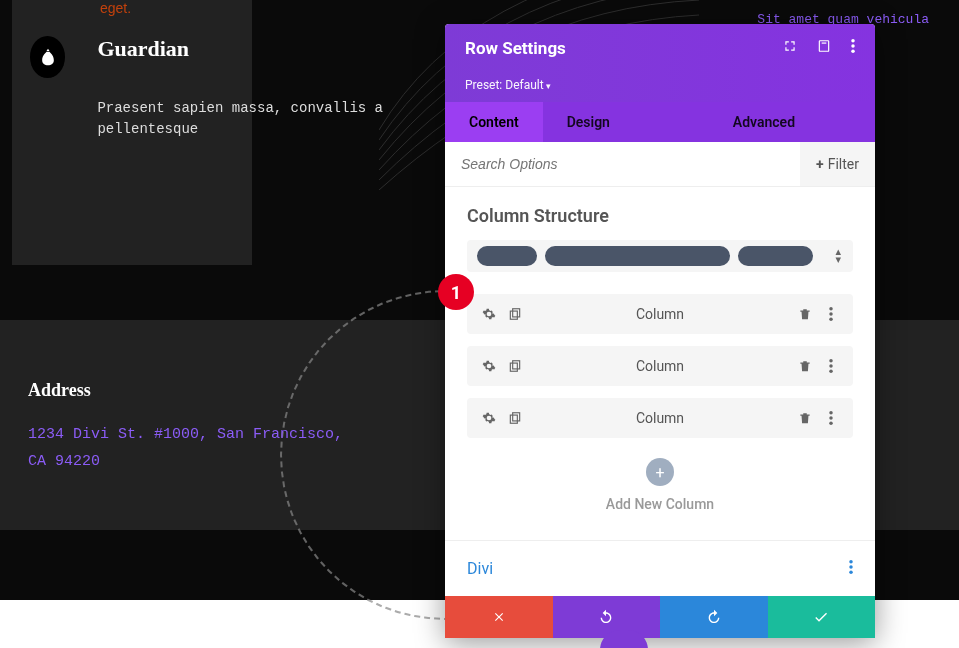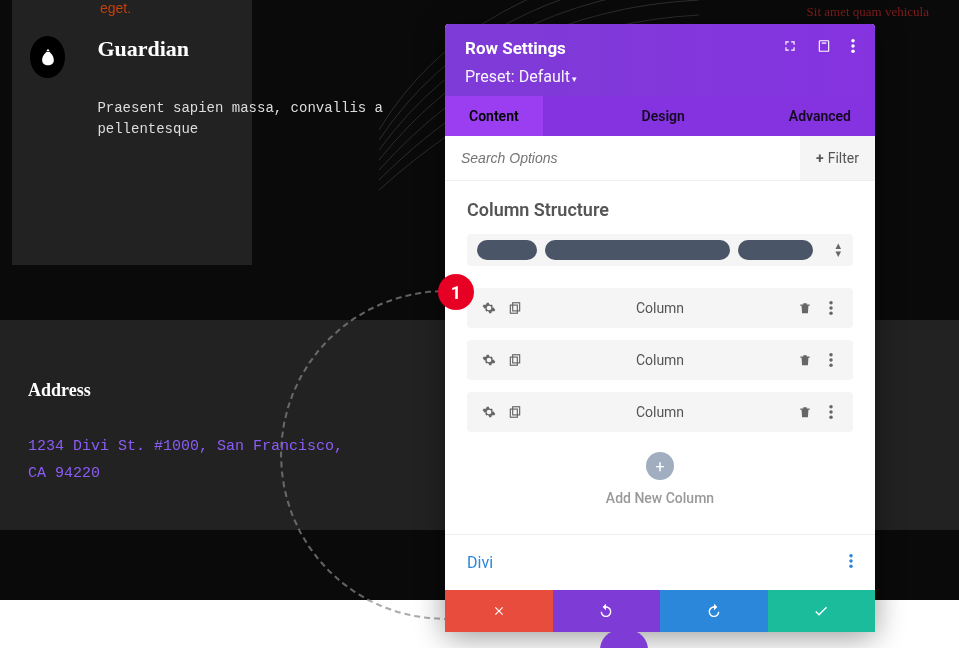--- a/index.html
+++ b/index.html
@@ -11,45 +11,45 @@
 .page-light-band { position: absolute; left: 12px; top: 0; width: 240px; height: 265px; background: #222; }
 
 .guardian-block { position: absolute; left: 30px; top: 0; color: #fff; font-family: Georgia, serif; width: 400px; }
 .guardian-eget { font-family: Arial, sans-serif; font-size: 14px; color: #c2410c; margin-bottom: 20px; margin-left: 70px; }
 .guardian-row { display: flex; align-items: flex-start; gap: 32px; }
 .guardian-icon { width: 42px; height: 42px; border-radius: 50%; background: #000; display: flex; align-items: center; justify-content: center; color: #fff; font-size: 18px; }
 .guardian-title { font-size: 22px; font-weight: bold; margin-bottom: 8px; }
 .guardian-desc { font-size: 14px; color: #ddd; line-height: 1.5; font-family: Liberation Mono, monospace; margin-top: 36px; }
 
 .address-block { position: absolute; left: 28px; top: 380px; color: #fff; }
-.address-label { font-family: Georgia, serif; font-size: 18px; font-weight: bold; margin-bottom: 32px; }
+.address-label { font-family: Georgia, serif; font-size: 18px; font-weight: bold; margin-bottom: 20px; }
 .address-text { font-size: 15px; color: #8b5cf6; line-height: 1.8; font-family: Liberation Mono, monospace; }
 
 .lines-deco { position: absolute; top: -60px; right: 260px; width: 320px; height: 250px; overflow: hidden; opacity: 0.6; }
 .lines-deco svg { width: 100%; height: 100%; }
 
 .dashed-circle { position: absolute; left: 280px; top: 290px; width: 330px; height: 330px; border: 2px dashed #888; border-radius: 50%; opacity: 0.7; }
 
-.right-snippet { position: absolute; right: 30px; top: 4px; color: #7f1d1d; font-size: 13px; font-family: Liberation Serif, serif; }
+.right-snippet { position: absolute; right: 30px; top: 12px; color: #8b5cf6; font-size: 13px; font-family: Liberation Mono, monospace; }
 
 
 .modal { position: absolute; left: 445px; top: 24px; width: 430px; background: #fff; box-shadow: 0 5px 30px rgba(0,0,0,0.4); border-radius: 4px 4px 0 0; overflow: visible; }
 
 .modal-header { background: #8e2de2; background: linear-gradient(to right, #7e3bd6, #8533e0); padding: 14px 20px 10px; color: #fff; border-radius: 4px 4px 0 0; }
 .modal-header-top { display: flex; align-items: center; justify-content: space-between; }
 .modal-title { font-size: 17px; font-weight: 700; }
 .modal-header-icons { display: flex; gap: 20px; align-items: center; }
 .modal-header-icons span { cursor: pointer; font-size: 15px; }
-.modal-preset { font-size: 16px; margin-top: 9px; opacity: 0.95; cursor: pointer; }
+.modal-preset { font-size: 12px; margin-top: 20px; opacity: 0.95; cursor: pointer; }
 .modal-preset::after { content: " ▾"; font-size: 9px; }
 
 .modal-tabs { display: flex; background: #8533e0; }
 .modal-tab { flex: 0 0 auto; padding: 12px 24px; color: #000000; font-size: 14px; font-weight: 600; cursor: pointer; opacity: 0.85; }
 .modal-tab.active { background: #9b3ef2; opacity: 1; }
-.modal-tab:not(.active) { flex: 1; text-align: right; }
+.modal-tab:not(.active) { flex: 1; text-align: left; }
 .modal-tab.first { text-align: left; }
 
 .modal-search-row { display: flex; align-items: center; border-bottom: 1px solid #eee; }
 .modal-search { flex: 1; padding: 14px 16px; font-size: 14px; color: #999; border: none; outline: none; font-style: italic; }
 .modal-filter { padding: 14px 16px; font-size: 14px; color: #555; cursor: pointer; background: #f5f5f5; display: flex; align-items: center; gap: 4px; }
 
 .modal-body { padding: 18px 22px; max-height: 400px; overflow-y: auto; }
 .section-label { font-size: 18px; color: #555; font-weight: 600; margin-bottom: 14px; }
 
 .col-structure { display: flex; align-items: center; gap: 8px; background: #f5f5f5; border-radius: 4px; padding: 6px 40px 6px 10px; margin-bottom: 22px; position: relative; }

